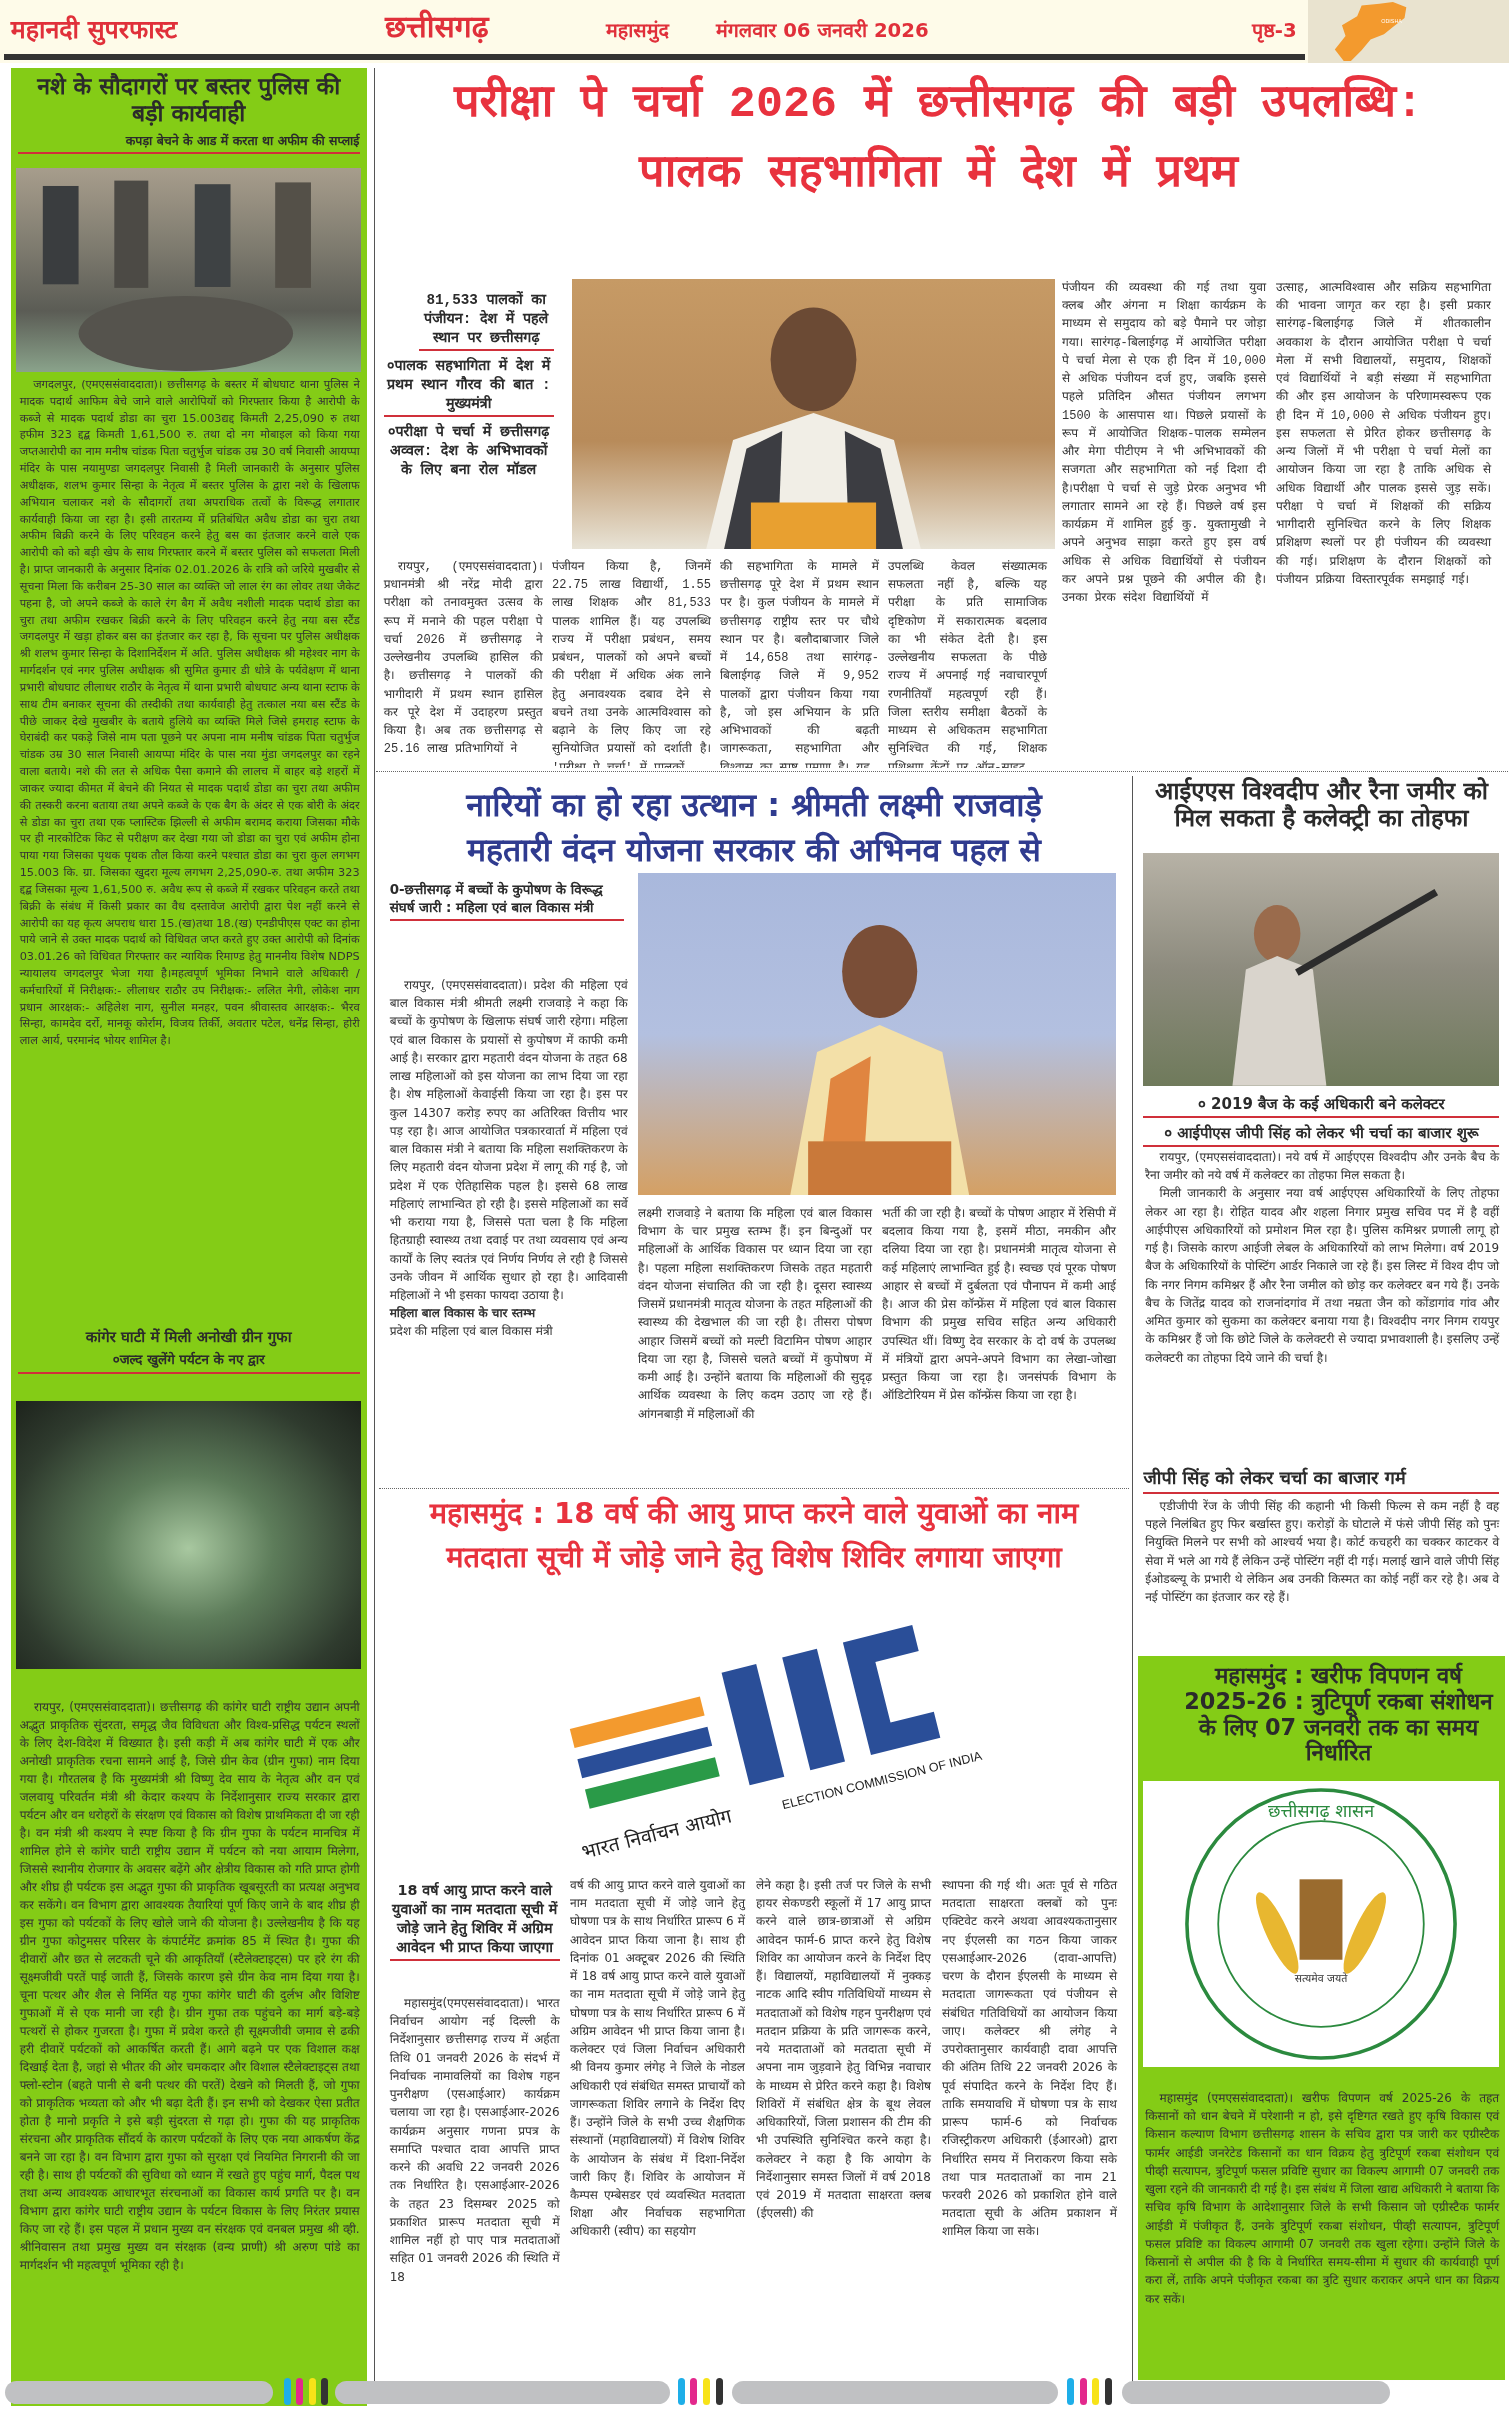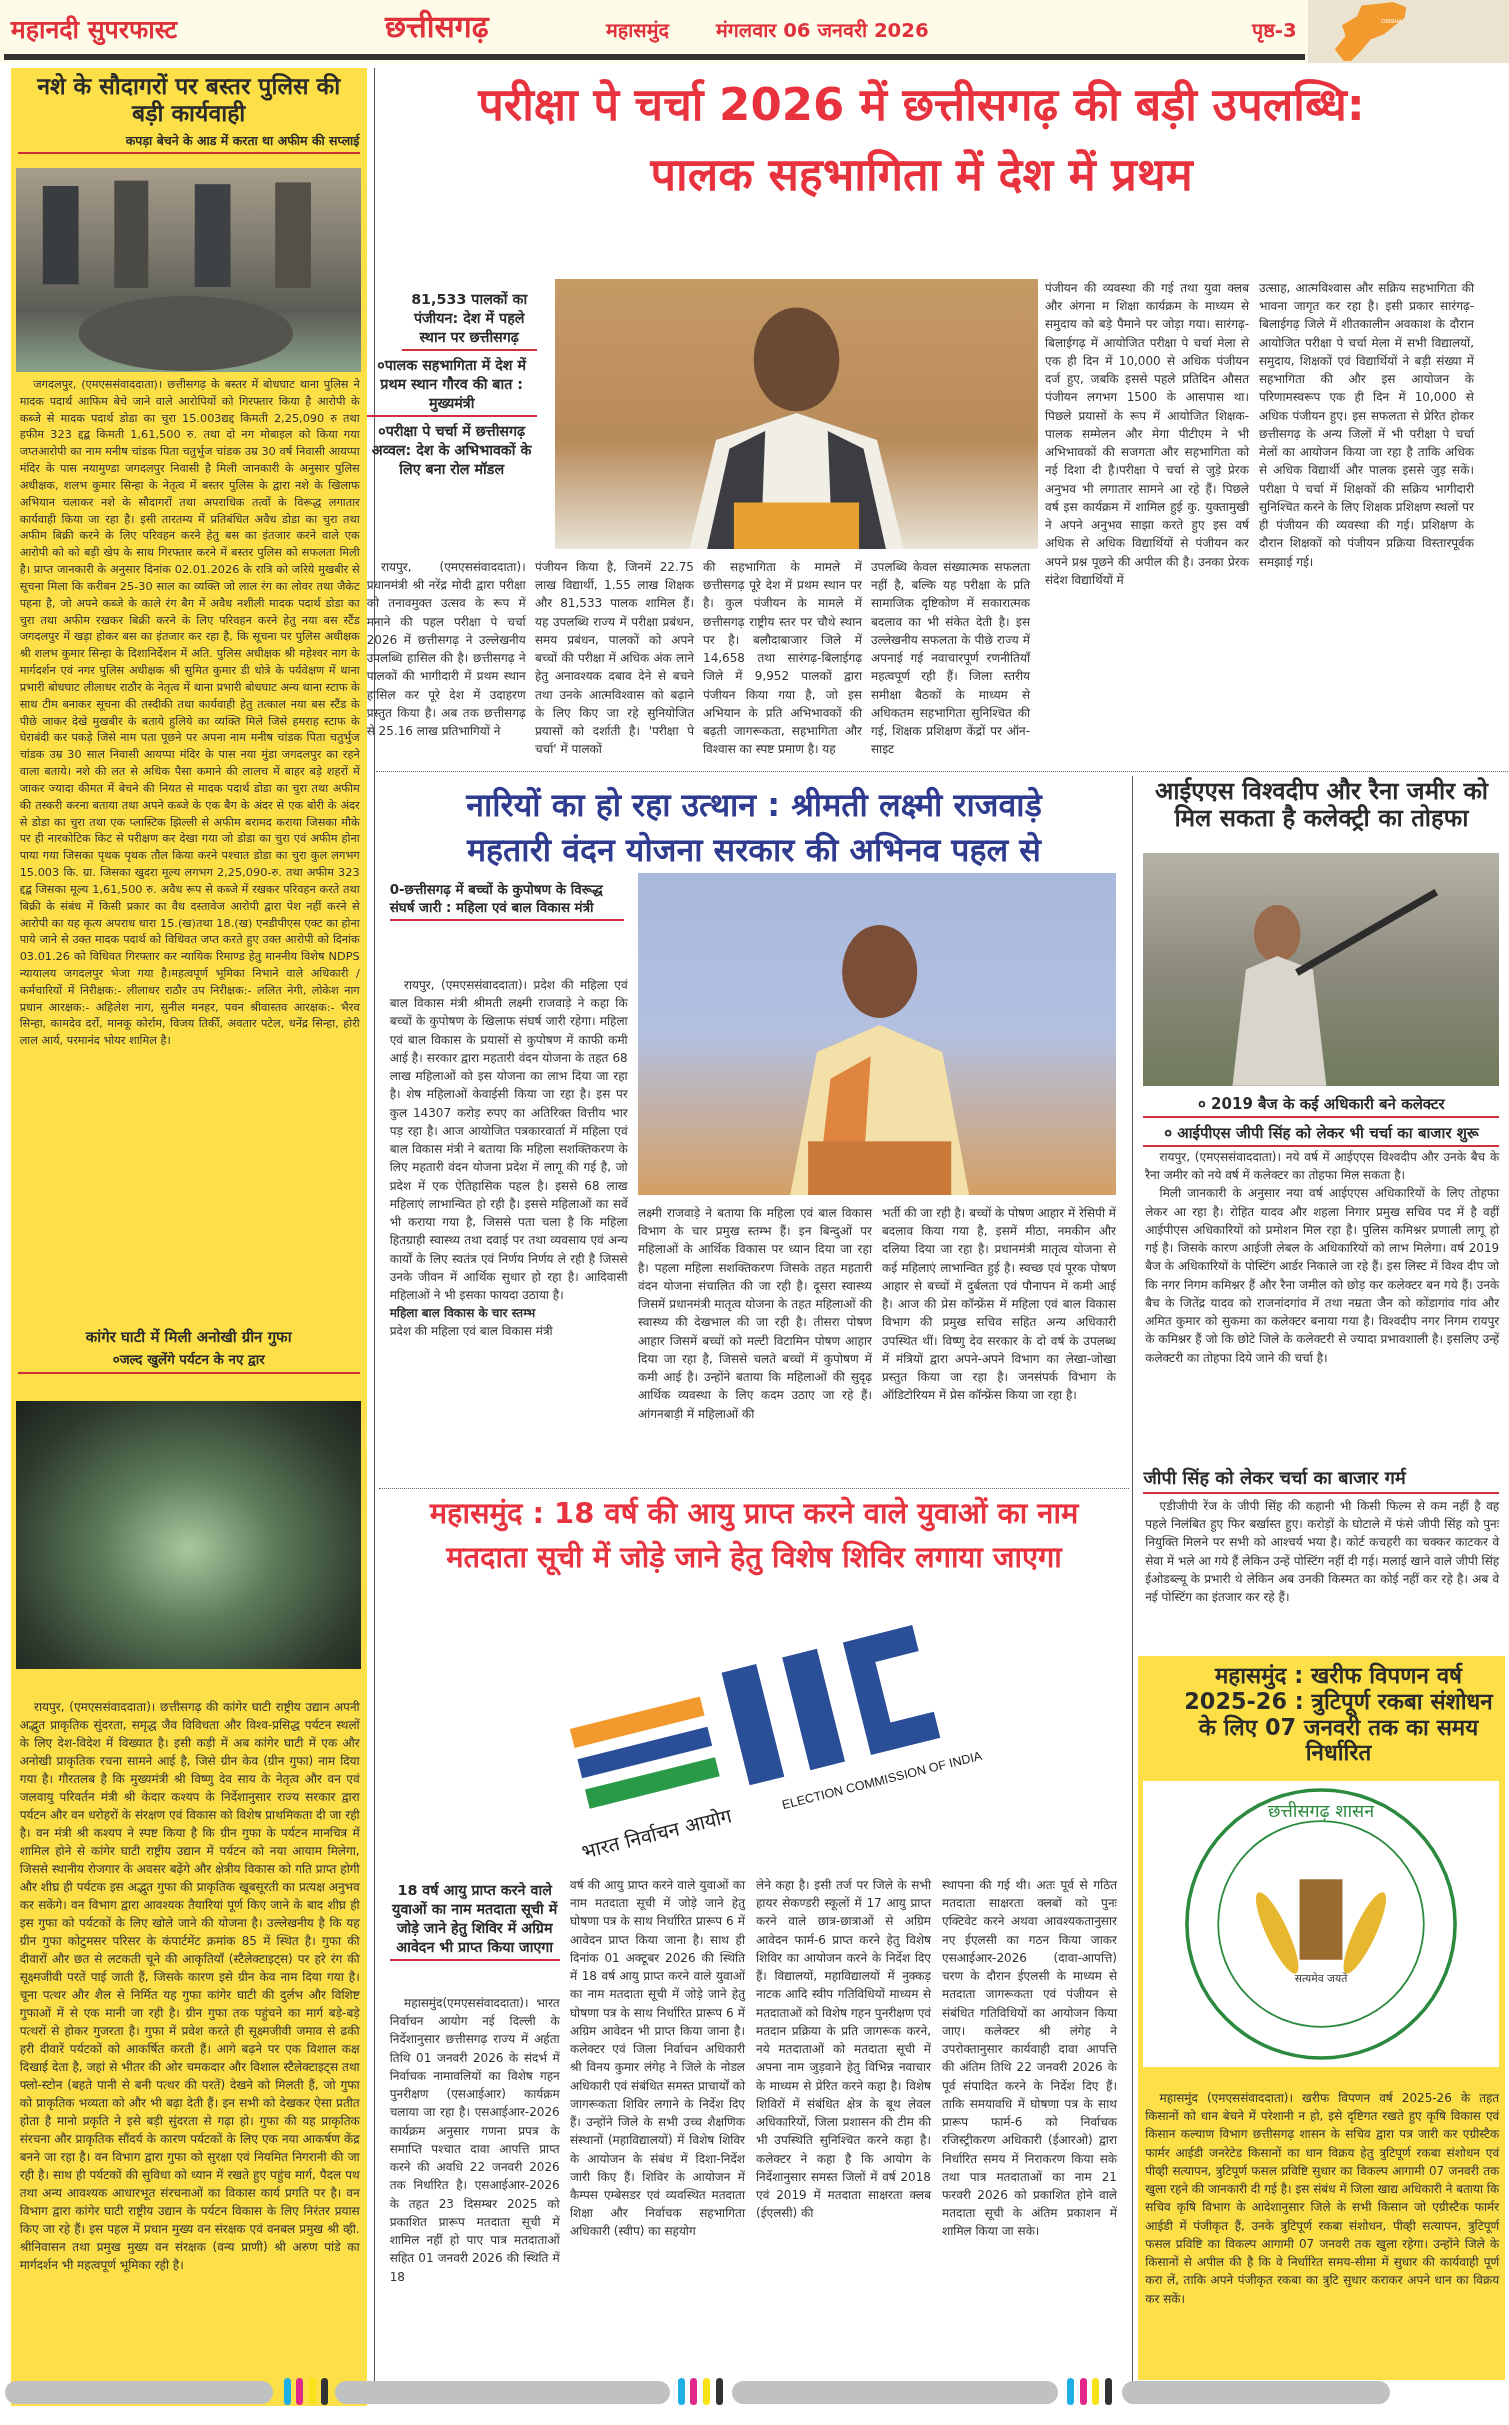--- a/index.html
+++ b/index.html
@@ -8,21 +8,21 @@
 .hdr span{position:absolute;top:10.7px;color:#e0303a;font-weight:bold}
 .h-paper{left:10.7px;font-size:25px}
 .h-state{left:385px;font-size:30px;top:5.4px!important}
 .h-city{left:606px;font-size:19.7px;top:16px!important}
 .h-date{left:716px;font-size:19.7px;top:16px!important}
 .h-page{left:1252px;font-size:19.7px;top:16px!important}
 .h-bar{position:absolute;left:3.6px;top:54px;width:1301px;height:6.3px;background:#333}
 .h-map{position:absolute;left:1308px;top:0;width:202px;height:63px;background:#e9e3cf}
 .h-map svg{position:absolute;left:0;top:0}
 .col{position:absolute;overflow:hidden}
-.blue{background:#fde047}
+.blue{background:#84cc16}
 .vr{position:absolute;width:0.9px;background:#555}
 .hl{font-weight:bold;text-align:center;line-height:1.15}
 .hl.red{color:#e8323e}
 .hl.navy{color:#2f3b8f}
 .hl.dark{color:#2b2b2b}
 .sub{font-weight:bold;text-align:center;color:#2b2b2b;border-bottom:2.7px solid #d0303a;padding:3.6px 0}
 .body{font-size:12px;line-height:1.52;text-align:justify;color:#333}
 .body p{text-indent:1.2em}
 .img{position:absolute;overflow:hidden}
 .pill{position:absolute;top:2381px;height:23px;background:#c0c1c3;border-radius:11.6px}
@@ -66,21 +66,21 @@
   <div class="hl dark" style="font-size:15px;padding:5.4px 3.6px 0;">कांगेर घाटी में मिली अनोखी ग्रीन गुफा</div>
   <div class="sub" style="font-size:13.4px;margin:0 7.2px;">०जल्द खुलेंगे पर्यटन के नए द्वार</div>
   <div class="img" style="left:5.4px;top:77px;width:345px;height:268px;background:radial-gradient(ellipse at 50% 55%,#a8c8a0 0%,#5d7c5a 35%,#2f3b2e 75%,#1d231c 100%);"></div>
   <div class="body" style="position:absolute;left:9px;top:374px;width:340px;font-size:12px;line-height:1.5;">
     <p>रायपुर, (एमएससंवाददाता)। छत्तीसगढ़ की कांगेर घाटी राष्ट्रीय उद्यान अपनी अद्भुत प्राकृतिक सुंदरता, समृद्ध जैव विविधता और विश्व-प्रसिद्ध पर्यटन स्थलों के लिए देश-विदेश में विख्यात है। इसी कड़ी में अब कांगेर घाटी में एक और अनोखी प्राकृतिक रचना सामने आई है, जिसे ग्रीन केव (ग्रीन गुफा) नाम दिया गया है। गौरतलब है कि मुख्यमंत्री श्री विष्णु देव साय के नेतृत्व और वन एवं जलवायु परिवर्तन मंत्री श्री केदार कश्यप के निर्देशानुसार राज्य सरकार द्वारा पर्यटन और वन धरोहरों के संरक्षण एवं विकास को विशेष प्राथमिकता दी जा रही है। वन मंत्री श्री कश्यप ने स्पष्ट किया है कि ग्रीन गुफा के पर्यटन मानचित्र में शामिल होने से कांगेर घाटी राष्ट्रीय उद्यान में पर्यटन को नया आयाम मिलेगा, जिससे स्थानीय रोजगार के अवसर बढ़ेंगे और क्षेत्रीय विकास को गति प्राप्त होगी और शीघ्र ही पर्यटक इस अद्भुत गुफा की प्राकृतिक खूबसूरती का प्रत्यक्ष अनुभव कर सकेंगे। वन विभाग द्वारा आवश्यक तैयारियां पूर्ण किए जाने के बाद शीघ्र ही इस गुफा को पर्यटकों के लिए खोले जाने की योजना है। उल्लेखनीय है कि यह ग्रीन गुफा कोटुमसर परिसर के कंपार्टमेंट क्रमांक 85 में स्थित है। गुफा की दीवारों और छत से लटकती चूने की आकृतियाँ (स्टैलेक्टाइट्स) पर हरे रंग की सूक्ष्मजीवी परतें पाई जाती हैं, जिसके कारण इसे ग्रीन केव नाम दिया गया है। चूना पत्थर और शैल से निर्मित यह गुफा कांगेर घाटी की दुर्लभ और विशिष्ट गुफाओं में से एक मानी जा रही है। ग्रीन गुफा तक पहुंचने का मार्ग बड़े-बड़े पत्थरों से होकर गुजरता है। गुफा में प्रवेश करते ही सूक्ष्मजीवी जमाव से ढकी हरी दीवारें पर्यटकों को आकर्षित करती हैं। आगे बढ़ने पर एक विशाल कक्ष दिखाई देता है, जहां से भीतर की ओर चमकदार और विशाल स्टैलेक्टाइट्स तथा फ्लो-स्टोन (बहते पानी से बनी पत्थर की परतें) देखने को मिलती हैं, जो गुफा को प्राकृतिक भव्यता को और भी बढ़ा देती हैं। इन सभी को देखकर ऐसा प्रतीत होता है मानो प्रकृति ने इसे बड़ी सुंदरता से गढ़ा हो। गुफा की यह प्राकृतिक संरचना और प्राकृतिक सौंदर्य के कारण पर्यटकों के लिए एक नया आकर्षण केंद्र बनने जा रहा है। वन विभाग द्वारा गुफा को सुरक्षा एवं नियमित निगरानी की जा रही है। साथ ही पर्यटकों की सुविधा को ध्यान में रखते हुए पहुंच मार्ग, पैदल पथ तथा अन्य आवश्यक आधारभूत संरचनाओं का विकास कार्य प्रगति पर है। वन विभाग द्वारा कांगेर घाटी राष्ट्रीय उद्यान के पर्यटन विकास के लिए निरंतर प्रयास किए जा रहे हैं। इस पहल में प्रधान मुख्य वन संरक्षक एवं वनबल प्रमुख श्री व्ही. श्रीनिवासन तथा प्रमुख मुख्य वन संरक्षक (वन्य प्राणी) श्री अरुण पांडे का मार्गदर्शन भी महत्वपूर्ण भूमिका रही है।</p>
   </div>
 </div>
 
 <div class="vr" style="left:374px;top:68px;height:2334px;"></div>
 
-<div class="col" style="left:356px;top:70px;width:1131px;height:698px;">
+<div class="col" style="left:373px;top:70px;width:1131px;height:698px;font-family:Liberation Mono, monospace;">
   <div class="hl red" style="font-size:45px;padding-top:9px;">परीक्षा पे चर्चा 2026 में छत्तीसगढ़ की बड़ी उपलब्धि:</div>
   <div class="hl red" style="font-size:45px;padding-top:18px;">पालक सहभागिता में देश में प्रथम</div>
   <div style="position:absolute;left:10.7px;top:215px;width:170px;">
     <div class="sub" style="font-size:14.3px;margin-left:35px;">81,533 पालकों का पंजीयन: देश में पहले स्थान पर छत्तीसगढ़</div>
     <div class="sub" style="font-size:14.3px;">०पालक सहभागिता में देश में प्रथम स्थान गौरव की बात : मुख्यमंत्री</div>
     <div class="sub" style="font-size:14.3px;border:none;">०परीक्षा पे चर्चा में छत्तीसगढ़ अव्वल: देश के अभिभावकों के लिए बना रोल मॉडल</div>
   </div>
   <div class="img" style="left:199px;top:209px;width:483px;height:270px;background:linear-gradient(180deg,#c69a65 0%,#b88b5a 60%,#e8e3d6 100%);">
     <svg width="483" height="270" viewBox="0 0 540 302">
       <ellipse cx="270" cy="90" rx="48" ry="58" fill="#6b4a34"></ellipse>

